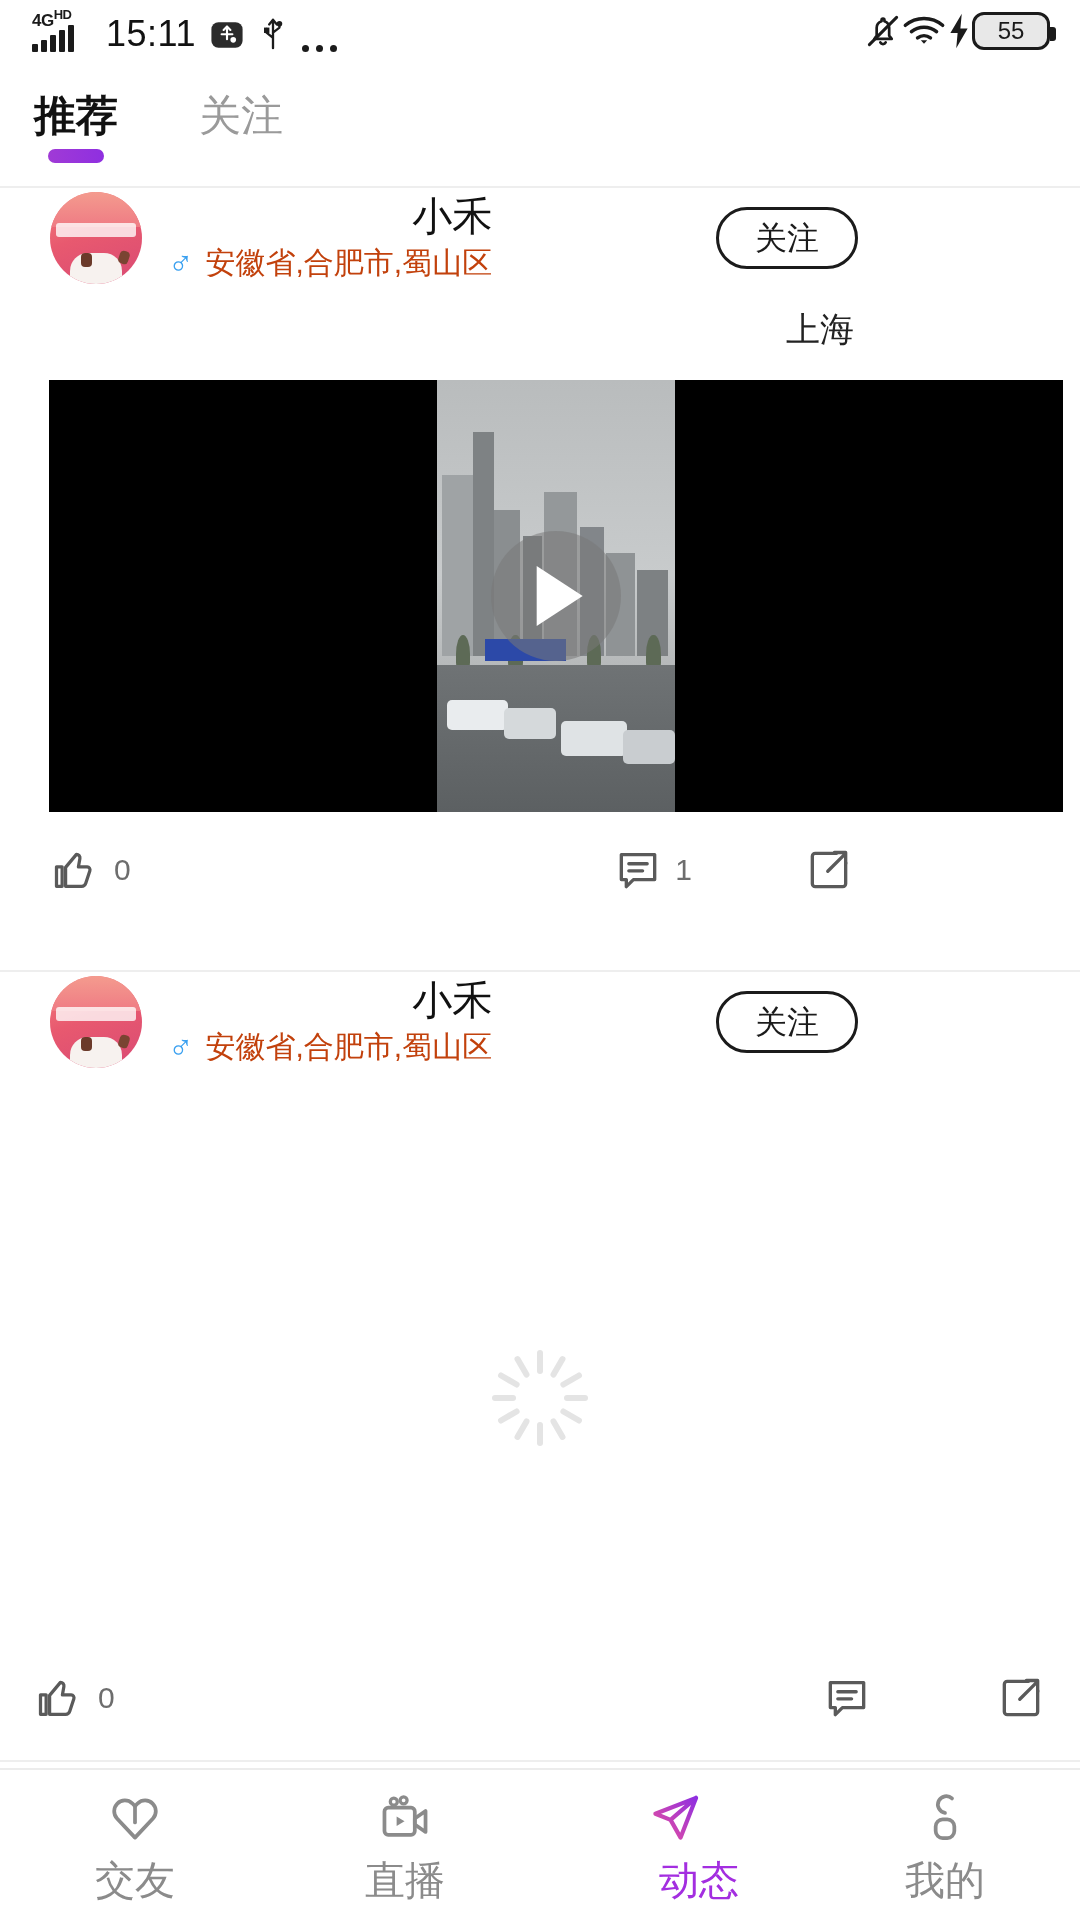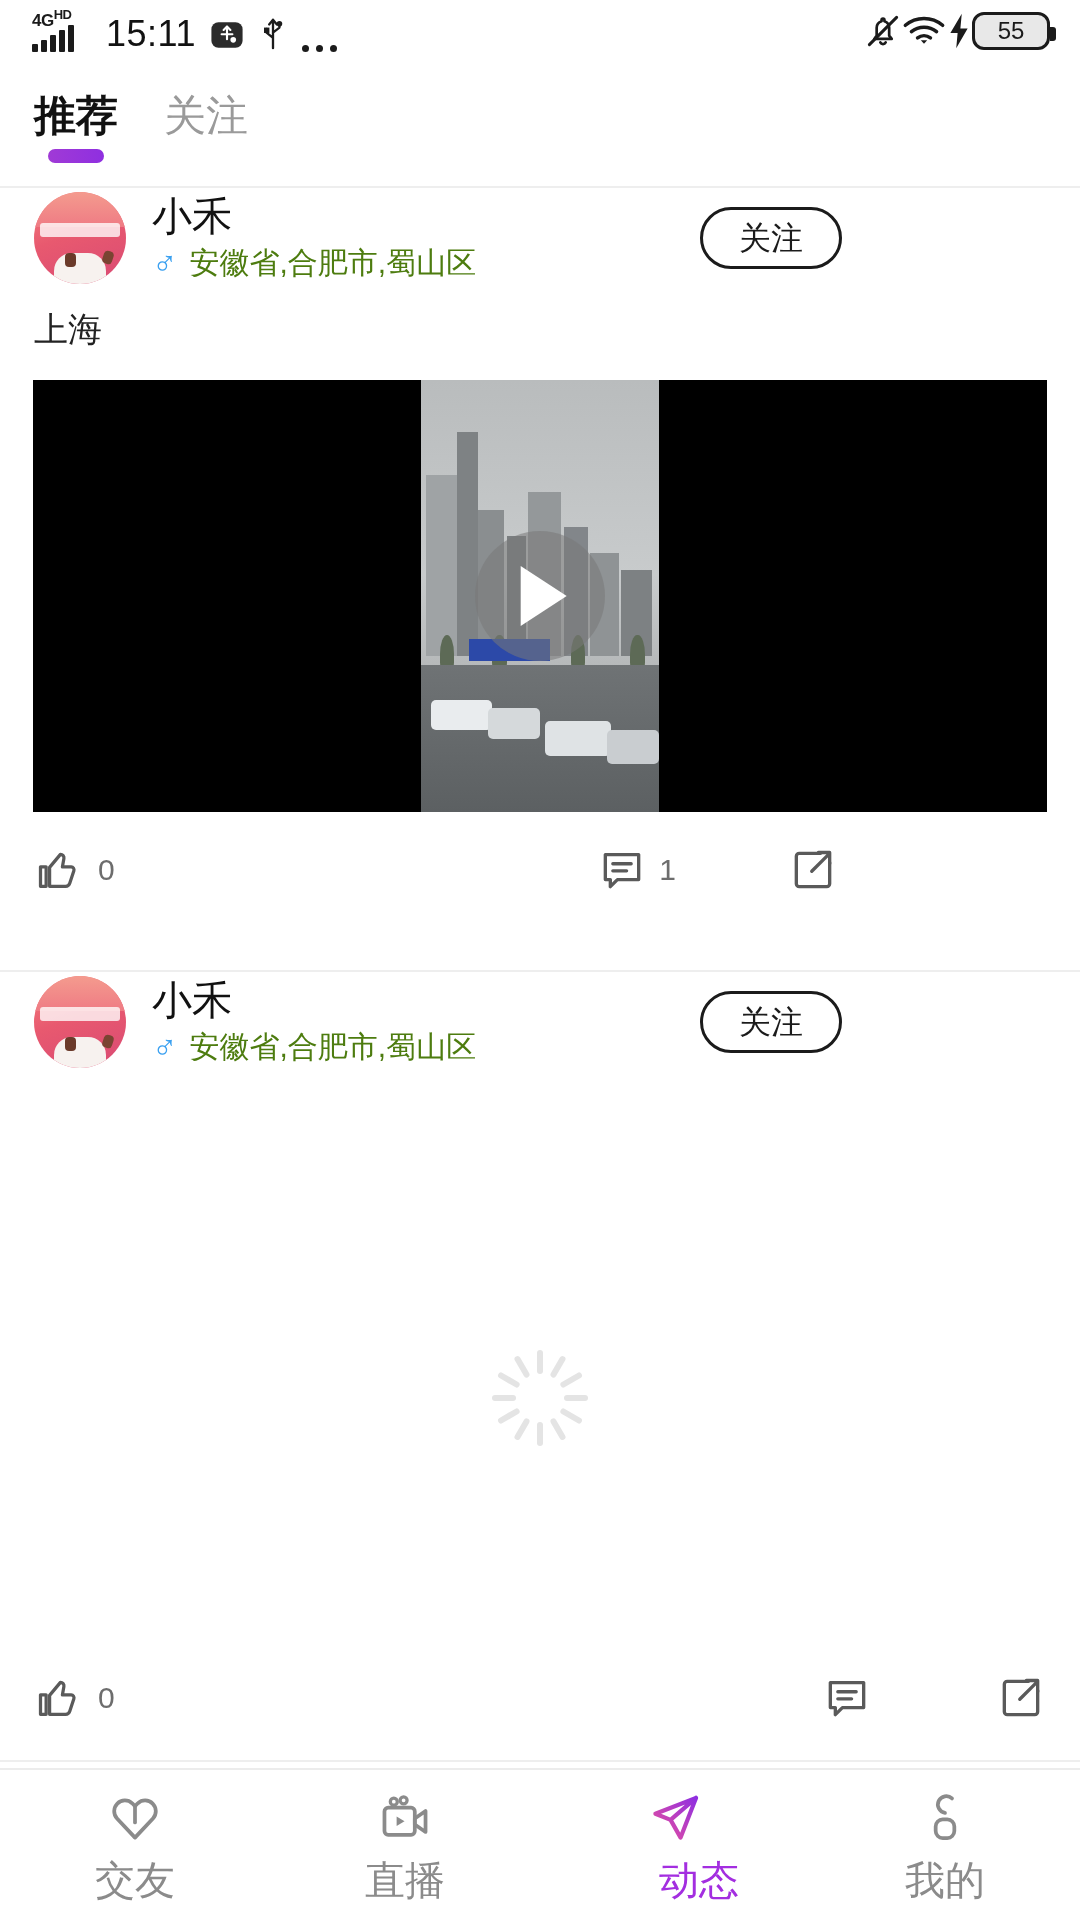--- a/index.html
+++ b/index.html
@@ -42,36 +42,36 @@
     background:#e8e8e8;
   }
   .battery:after{
     content:""; position:absolute; right:-9px; top:12px; width:6px; height:14px;
     background:#1b1b1b; border-radius:0 3px 3px 0;
   }
   .battery span{ font-size:24px; color:#1b1b1b; line-height:1; }
 
   
   .topbar{ position:absolute; left:0; top:62px; width:1080px; height:108px; }
-  .tabs{ display:flex; align-items:center; padding-left:34px; height:100%; gap:46px; }
+  .tabs{ display:flex; align-items:center; padding-left:34px; height:100%; gap:81px; }
   .tab{ position:relative; display:flex; flex-direction:column; align-items:center; }
   .tab .t-label{ font-size:42px; line-height:1; color:#9a9a9a; font-weight:400; }
   .tab.active .t-label{ color:#111; font-weight:700; }
   .tab .indicator{
     position:absolute; bottom:-26px; left:50%; transform:translateX(-50%);
     width:56px; height:14px; border-radius:7px;
     background:linear-gradient(90deg,#a03ad6 0%,#8f2fe0 100%);
     opacity:0;
   }
   .tab.active .indicator{ opacity:1; }
 
   .divider{ position:absolute; left:0; width:1080px; height:2px; background:#eeeeee; }
 
   
-  .post{ position:absolute; left:0; width:872px; }
+  .post{ position:absolute; left:16px; width:872px;text-align:right; }
   .post-head{ position:relative; height:100px; padding-left:34px; display:flex; align-items:center; }
   .avatar{
     width:92px; height:92px; border-radius:50%; overflow:hidden;
     position:relative; flex:0 0 92px;
     background:linear-gradient(160deg,#f4817e 0%,#e8596f 45%,#d94a74 100%);
   }
   .avatar .ava-top{
     position:absolute; left:0; top:0; width:100%; height:38%;
     background:linear-gradient(180deg,#f49b8e 0%,#ef7b84 100%);
   }
@@ -88,21 +88,21 @@
     background:#6b3a2a; border-radius:4px;
   }
   .avatar .ava-hand2{
     position:absolute; right:14%; bottom:22%; width:11%; height:14%;
     background:#7a4432; border-radius:4px; transform:rotate(18deg);
   }
   .head-text{ margin-left:26px; display:flex; flex-direction:column; justify-content:center; gap:10px; }
   .uname{ font-size:40px; color:#111; line-height:1; }
   .meta{ display:flex; align-items:center; gap:12px; }
   .gender{ font-size:34px; color:#3aa0f0; line-height:1; }
-  .loc{ font-size:30px; color:#4d7c0f; line-height:1; }
+  .loc{ font-size:30px; color:#c2410c; line-height:1; }
   .follow-btn{
     position:absolute; right:30px; top:50%; transform:translateY(-50%);
     width:142px; height:62px; border:3px solid #1b1b1b; border-radius:31px;
     display:flex; align-items:center; justify-content:center; background:#fff;
   }
   .follow-btn span{ font-size:32px; color:#1b1b1b; line-height:1; }
 
   .post-text{ padding:0 34px; font-size:34px; color:#222; line-height:1; }
 
   

